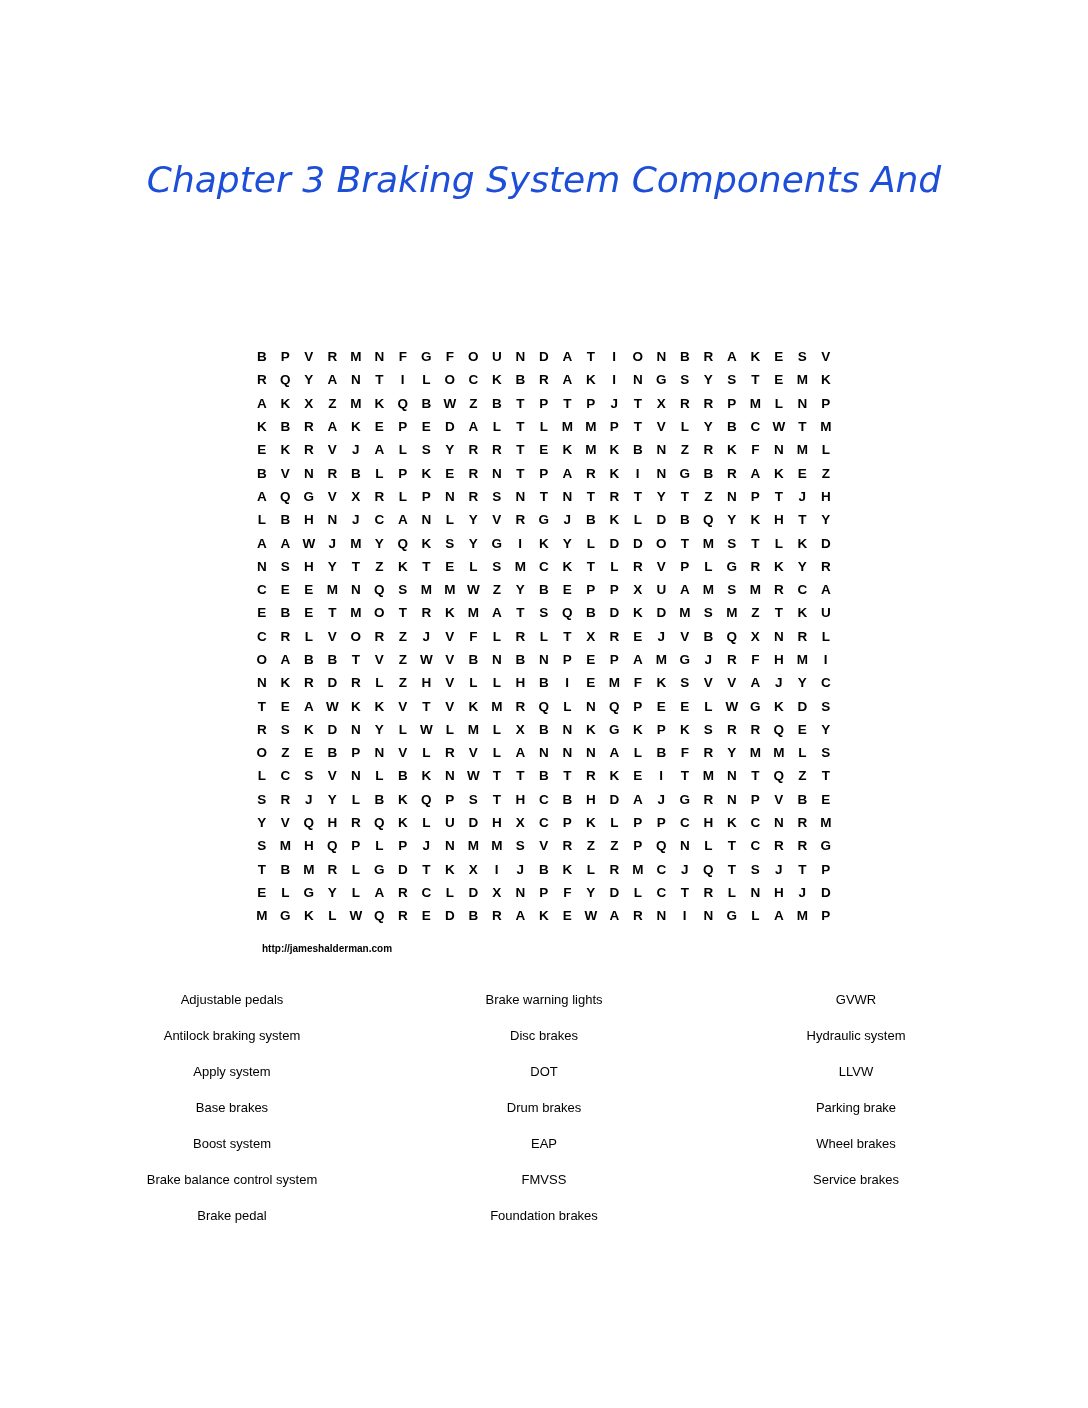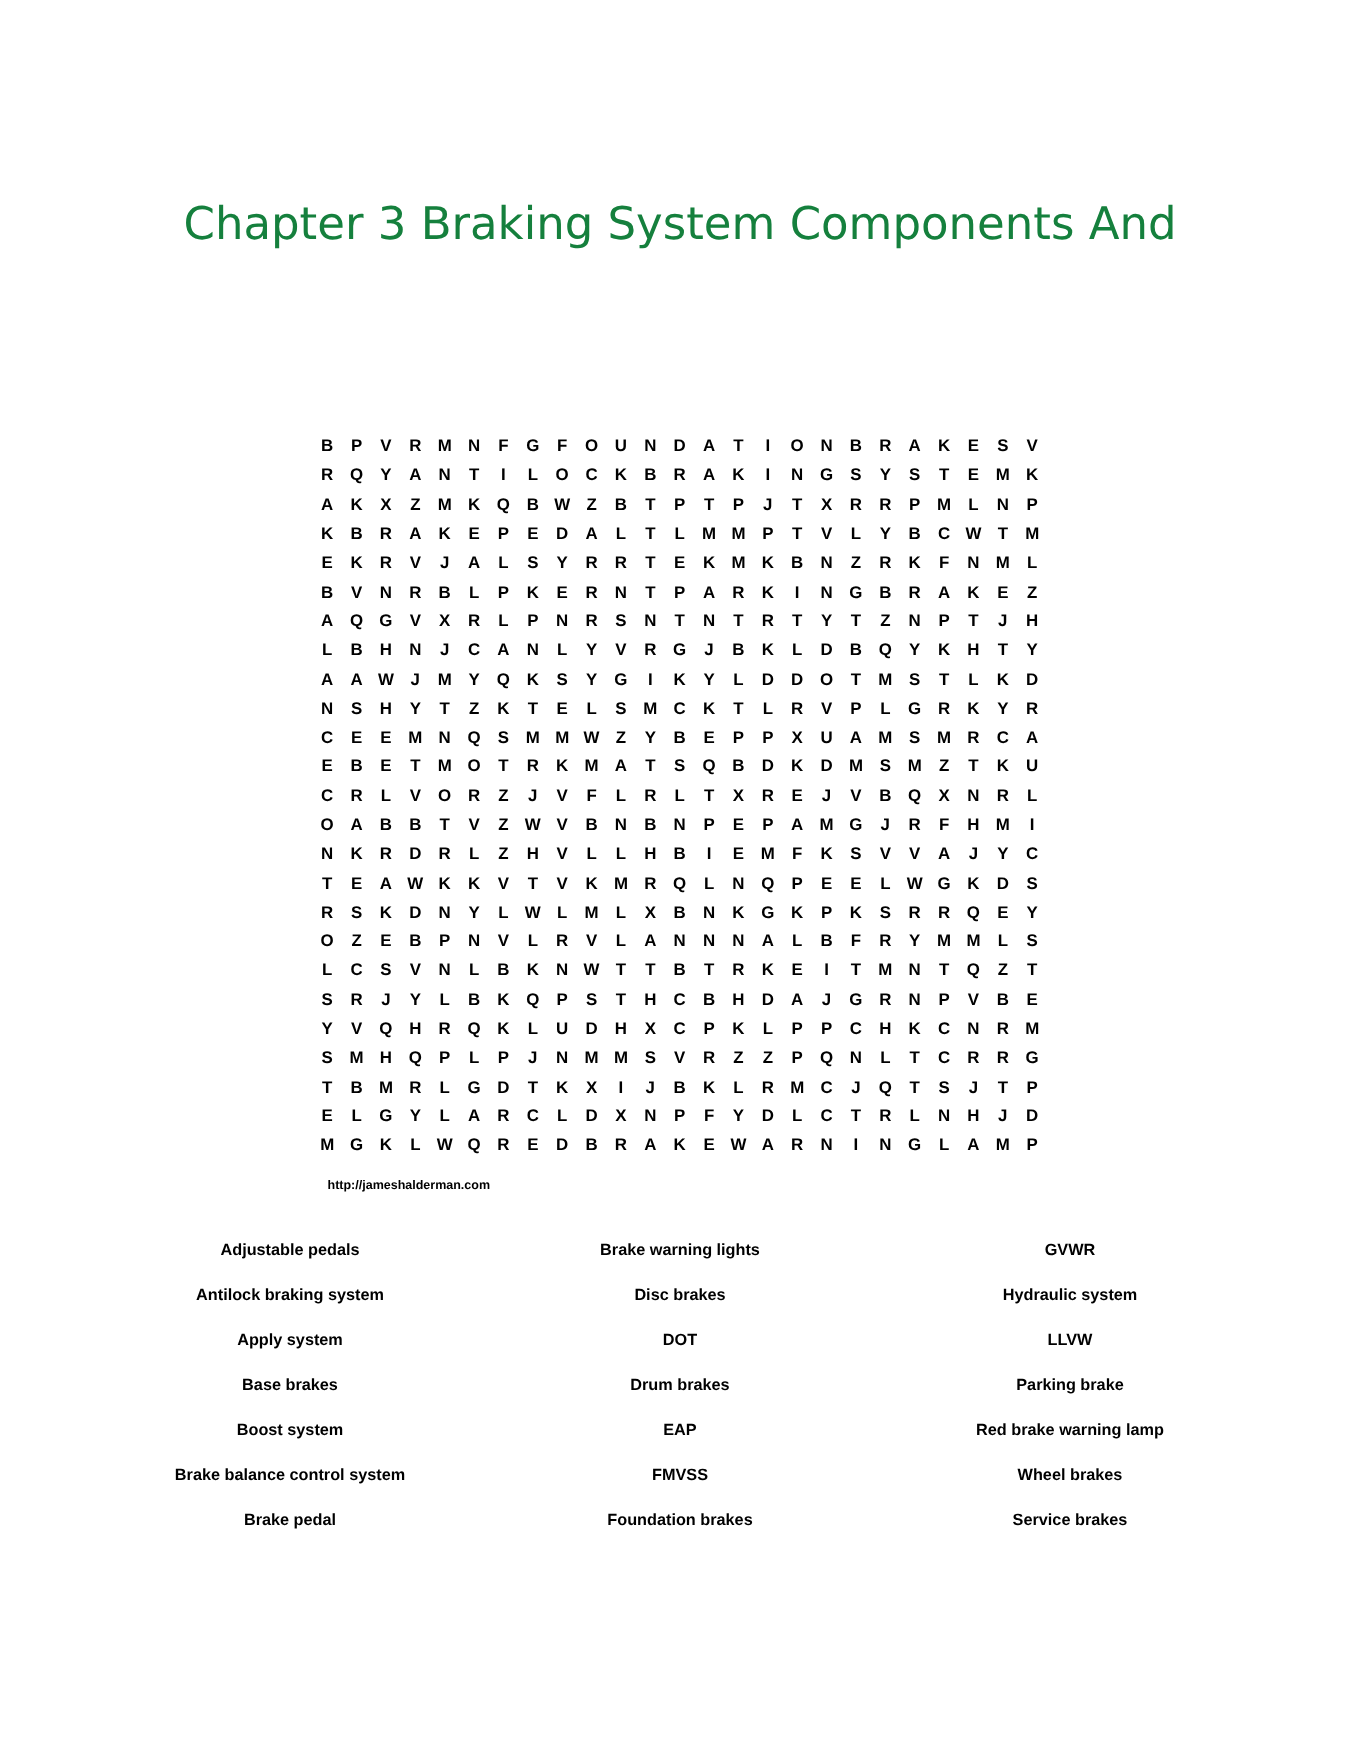--- a/index.html
+++ b/index.html
@@ -39,21 +39,22 @@
 
   
   .title {
     position: absolute;
     left: 0; top: 151px; width: 1088px;
     text-align: center;
     font-family: "DejaVu Sans", sans-serif;
     font-weight: normal;
     font-size: 36px;
     line-height: 57px;
-    color: #15803d;
+    color: #1d4ed8;
+    font-style: italic;
   }
 
   
   .grid {
     position: absolute;
     left: 250px; top: 345px;
     display: grid;
     grid-template-columns: repeat(25, 23.5px);
     grid-auto-rows: 23.3px;
   }
@@ -82,21 +83,21 @@
   .word-col { position: absolute; top: 0; width: 320px; }
   .word-col.c0 { left: 72px; }
   .word-col.c1 { left: 384px; }
   .word-col.c2 { left: 696px; }
   .word-item {
     height: 36px;
     display: flex;
     align-items: center;
     justify-content: center;
     font-family: "Liberation Sans", sans-serif;
-    font-weight: bold;
+    font-weight: normal;
     font-size: 13px;
     color: #000;
     white-space: nowrap;
   }
 </style>
 </head>
 <body>
 
 <div class="page">
 
@@ -752,19 +753,18 @@
         <div class="word-item">Drum brakes</div>
         <div class="word-item">EAP</div>
         <div class="word-item">FMVSS</div>
         <div class="word-item">Foundation brakes</div>
       </div>
       <div class="word-col c2">
         <div class="word-item">GVWR</div>
         <div class="word-item">Hydraulic system</div>
         <div class="word-item">LLVW</div>
         <div class="word-item">Parking brake</div>
-        <div class="word-item">Red brake warning lamp</div>
         <div class="word-item">Wheel brakes</div>
         <div class="word-item">Service brakes</div>
       </div>
     </div>
 
 </div>
 
 </body></html>

